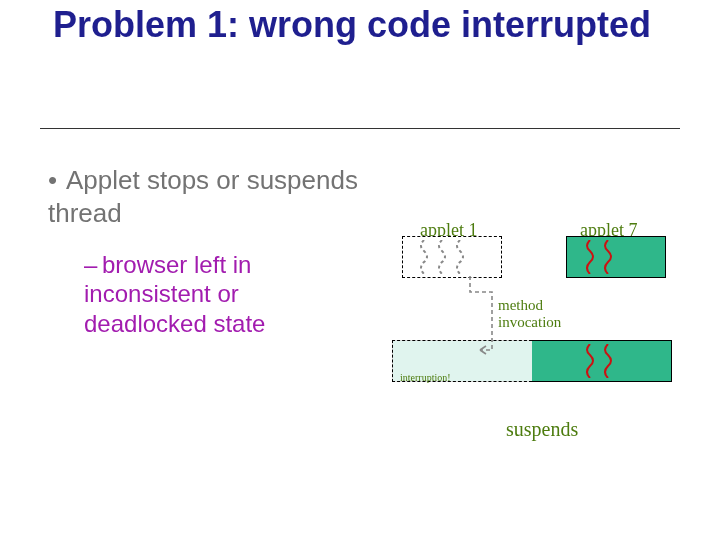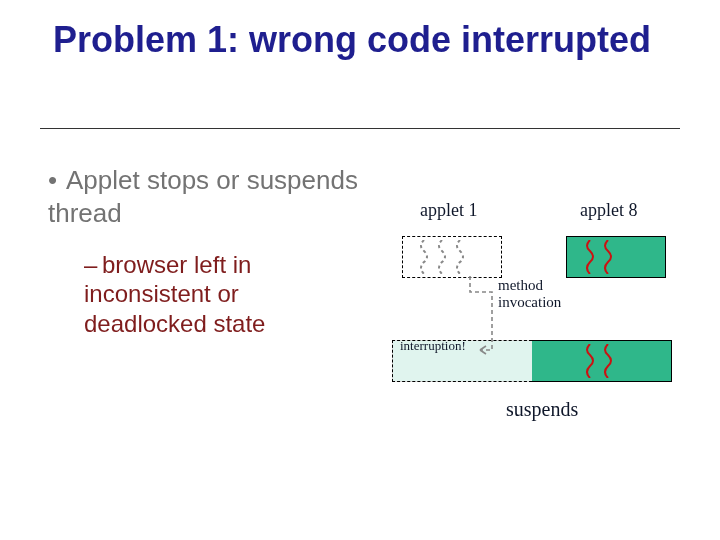--- a/index.html
+++ b/index.html
@@ -11,21 +11,21 @@
     font-family: Verdana, Geneva, sans-serif;
     overflow: hidden;
   }
   .slide {
     position: relative;
     width: 720px;
     height: 540px;
   }
   .title {
     position: absolute;
-    top: 18px;
+    top: 3px;
     left: 0;
     width: 704px;
     text-align: center;
     font-size: 36px;
     font-weight: 700;
     color: #1f1f8f;
     line-height: 1.2;
   }
   .title-rule {
     position: absolute;
@@ -49,46 +49,47 @@
     display: inline-block;
     width: 18px;
   }
   .bullet-sub {
     position: absolute;
     top: 250px;
     left: 84px;
     width: 280px;
     font-size: 24px;
     font-family: Tahoma, Verdana, sans-serif;
-    color: #7f1d1d;
+    color: #a21caf;
     line-height: 1.22;
   }
   .bullet-sub .dash {
     display: inline-block;
     width: 18px;
   }
 
   
   .diag {
     position: absolute;
     top: 180px;
     left: 370px;
     width: 330px;
     height: 260px;
     font-family: "Times New Roman", Times, serif;
   }
   .lbl {
     position: absolute;
     font-size: 18px;
-    color: #0f172a;
+    color: #4d7c0f;
+    margin-top: 20px;
   }
   .lbl-applet1 { top: 20px; left: 50px; }
   .lbl-applet2 { top: 20px; left: 210px; }
   .lbl-method  { top: 97px; left: 128px; font-size: 15px; line-height: 1.1; }
-  .lbl-interrupt { top: 158px; left: 30px; font-size: 13px; }
+  .lbl-interrupt { top: 172px; left: 30px; font-size: 10px; }
   .lbl-browser { top: 218px; left: 136px; font-size: 20px; }
 
   .box {
     position: absolute;
     box-sizing: border-box;
   }
   .box-applet1 {
     top: 56px;
     left: 32px;
     width: 100px;
@@ -150,21 +151,21 @@
     <span class="dot">•</span><span>Applet stops or suspends thread</span>
   </div>
 
   <div class="bullet-sub">
     <span class="dash">–</span><span>browser left in inconsistent or deadlocked state</span>
   </div>
 
   <div class="diag">
 
     <div class="lbl lbl-applet1">applet 1</div>
-    <div class="lbl lbl-applet2">applet 8</div>
+    <div class="lbl lbl-applet2">applet 7</div>
 
     <div class="box box-applet1"></div>
     <div class="box box-applet2"></div>
 
     <div class="box box-browser"></div>
     <div class="box box-browser-deadzone"></div>
 
     <span class="thread" style="top:60px;left:48px;">
       <svg width="12" height="34" viewBox="0 0 12 34">
           <path d="M6 0 Q0 6 6 11 Q12 17 6 22 Q0 28 6 34" stroke="#888888" stroke-width="2" stroke-dasharray="3 3" fill="none"></path>

